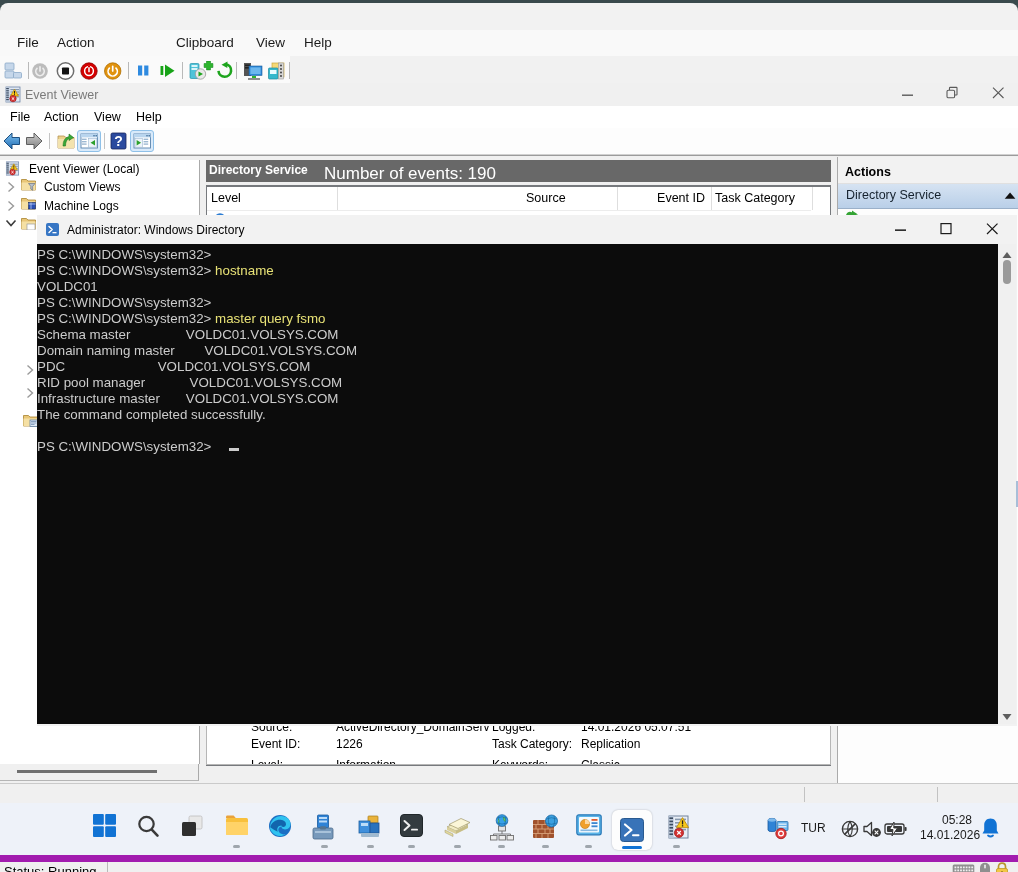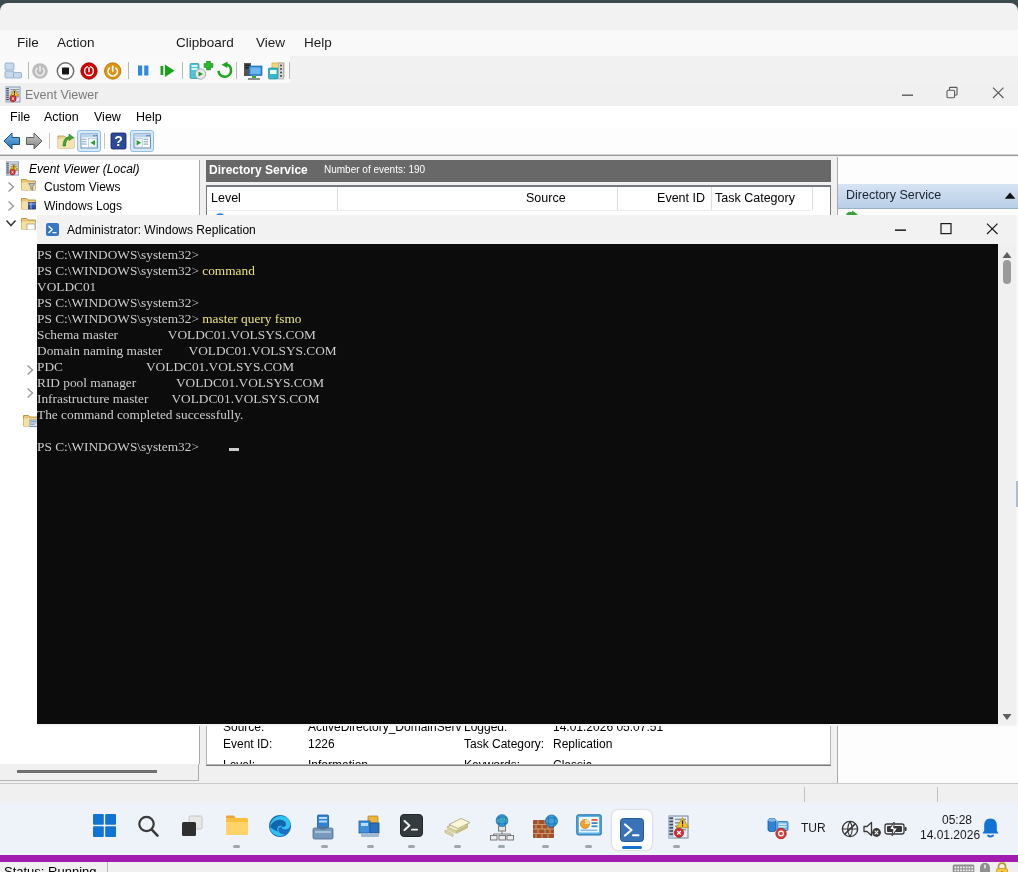--- a/index.html
+++ b/index.html
@@ -26,43 +26,43 @@
   #evcontent{position:absolute;left:0;top:72px;width:1018px;height:628px;background:#f0f0f0;border-top:1px solid #9b9b9b;}
   
   #tree{position:absolute;left:0;top:4px;width:199px;height:604px;background:#fff;border-right:1px solid #aaa;}
   .trow{position:absolute;font-size:12px;color:#000;}
   
   #treehs{position:absolute;left:0;top:608px;width:198px;height:16px;border-bottom:1px solid #b5b5b5;border-right:1px solid #aaa;background:#f0f0f0;}
   #treehs .thumb{position:absolute;left:17px;top:6px;width:140px;height:2.5px;background:#707070;}
   
   #cband{position:absolute;left:206px;top:4px;width:625px;height:22px;background:#686868;}
   #cband .b1{position:absolute;left:3px;top:3px;font-size:12px;font-weight:bold;color:#fff;}
-  #cband .b2{position:absolute;left:118px;top:4px;font-size:10px;color:#fff;}
+  #cband .b2{position:absolute;left:118px;top:4px;font-size:17px;color:#fff;}
   #ctable{position:absolute;left:206px;top:29px;width:625px;height:581px;background:#fff;border:1px solid #76797d;border-top:2px solid #76797d;box-sizing:border-box;}
   .hcol{position:absolute;top:0;height:23px;border-right:1px solid #dedede;}
   .hcol span{position:absolute;left:4px;top:4px;font-size:12.5px;color:#000;}
   
   #actions{position:absolute;left:837px;top:1px;width:181px;height:682px;background:#fdfdfd;border-left:1px solid #aaa;}
   #actions .hd{position:absolute;left:0;top:0;width:181px;height:26px;background:#f2f2f2;border-bottom:1px solid #e0e0e0;}
   #actions .hd span{position:absolute;left:7px;top:8px;font-size:12.5px;font-weight:bold;color:#000;}
   #actions .dsrow{position:absolute;left:0;top:27px;width:181px;height:24px;
       background:linear-gradient(#d6e3f2,#b9cfe8);border-bottom:1px solid #9ab0c9;}
   #actions .dsrow span{position:absolute;left:8px;top:4px;font-size:12.5px;color:#16222e;}
   
   #evstatus{position:absolute;left:0;top:700px;width:1018px;height:20px;background:#f0f0f0;border-top:1px solid #cacaca;}
   
   #details{position:absolute;left:206px;top:555px;width:625px;height:54px;background:#fff;border:1px solid #b6b6b6;box-sizing:border-box;overflow:hidden;}
-  .drow{position:absolute;font-size:12px;color:#000;}
+  .drow{position:absolute;font-size:12px;color:#000;margin-left:28px;}
   
   #pswin{position:absolute;left:37px;top:212px;width:980px;height:511px;background:#f2f2f2;
          box-sizing:border-box;}
   #pstitle{position:absolute;left:0;top:0;width:100%;height:29px;background:#f2f2f2;}
   #pstitle .txt{position:absolute;left:30px;top:8px;font-size:12px;color:#000;}
   #psbody{position:absolute;left:0;top:29px;width:961px;height:480px;background:#0c0c0c;
-          font-family:Liberation Serif, serif;font-size:13.34px;line-height:16px;color:#cccccc;
+          font-family:Liberation Sans, sans-serif;font-size:13.34px;line-height:16px;color:#cccccc;
           white-space:pre;padding:3px 0 0 0px;box-sizing:border-box;}
   #psbody .y{color:#e8e276;}
   #psscroll{position:absolute;right:1px;top:29px;width:18px;height:480px;background:#f0f0f0;}
   
   #taskbar{position:absolute;left:0;top:800px;width:1018px;height:52px;background:#eef2f9;}
   .tbi{position:absolute;top:11px;}
   .runind{position:absolute;top:42px;width:7px;height:3px;border-radius:2px;background:#9fa6ad;}
   
   #vmstatus{position:absolute;left:0;top:852px;width:1018px;height:17px;background:#f0f0f0;border-top:7px solid #a21caf;}
   #vmstatus .txt{position:absolute;left:4px;top:2px;font-size:13px;color:#000;}
@@ -250,42 +250,42 @@
               <rect x="5.4" y="5.4" width="8.6" height="1.2" fill="#8899ad"></rect>
           <rect x="5.4" y="7.8" width="8.6" height="1.2" fill="#8899ad"></rect>
               <rect x="5.4" y="10.2" width="8.6" height="1.2" fill="#8899ad"></rect>
           <path d="M9.5 3.2 L13.5 10 L5.5 10 Z" fill="#f8c818" stroke="#b8860b" stroke-width="0.7"></path>
           <rect x="9" y="5" width="1" height="2.6" fill="#222"></rect>
               <rect x="9" y="8.2" width="1" height="1" fill="#222"></rect>
           <circle cx="8" cy="12.6" r="3.2" fill="#d23030" stroke="#9d1414" stroke-width="0.6"></circle>
           <path d="M6.7 11.3 L9.3 13.9 M9.3 11.3 L6.7 13.9" stroke="#fff" stroke-width="0.9"></path>
         </svg>
           </div>
-        <div class="trow" style="left:29px;top:2px;font-style:italic;">Event Viewer (Local)</div>
+        <div class="trow" style="left:29px;top:2px;">Event Viewer (Local)</div>
 
         <svg class="abs" style="left:7px;top:21px;" width="8" height="12" viewBox="0 0 8 12">
             <path d="M1.5 1.5 L6.5 6 L1.5 10.5" stroke="#9a9a9a" stroke-width="1.4" fill="none"></path>
           </svg>
         <svg class="abs" style="left:21px;top:17px;" width="15" height="14" viewBox="0 0 15 14">
           <path d="M0.5 2.5 L0.5 13 L14.5 13 L14.5 4 L7 4 L5.4 2.5 Z" fill="#e9c778" stroke="#a9842f" stroke-width="0.8"></path>
           <path d="M0.5 5.5 L14.5 5.5 L14.5 13 L0.5 13 Z" fill="#f5e0a4"></path>
           <path d="M7.5 6.5 L14 6.5 L11.7 9.4 L11.7 13.3 L9.8 12 L9.8 9.4 Z" fill="#b8bfc8" stroke="#6a7482" stroke-width="0.7"></path>
         </svg>
         <div class="trow" style="left:44px;top:20px;">Custom Views</div>
 
         <svg class="abs" style="left:7px;top:40px;" width="8" height="12" viewBox="0 0 8 12">
             <path d="M1.5 1.5 L6.5 6 L1.5 10.5" stroke="#9a9a9a" stroke-width="1.4" fill="none"></path>
           </svg>
         <svg class="abs" style="left:21px;top:36px;" width="15" height="14" viewBox="0 0 15 14">
           <path d="M0.5 2.5 L0.5 13 L14.5 13 L14.5 4 L7 4 L5.4 2.5 Z" fill="#e9c778" stroke="#a9842f" stroke-width="0.8"></path>
           <path d="M0.5 5.5 L14.5 5.5 L14.5 13 L0.5 13 Z" fill="#f5e0a4"></path>
           <rect x="7.5" y="6.5" width="7" height="6.5" fill="#2b50b5" stroke="#16295f" stroke-width="0.6"></rect>
           <path d="M7.5 8 L14.5 8 M10 6.5 L10 13" stroke="#cfe0ff" stroke-width="0.7"></path>
         </svg>
-        <div class="trow" style="left:44px;top:39px;">Windows Logs</div>
+        <div class="trow" style="left:44px;top:39px;">Machine Logs</div>
 
         <svg class="abs" style="left:5px;top:59px;" width="12" height="9" viewBox="0 0 12 9">
             <path d="M1.5 1.5 L6 6.5 L10.5 1.5" stroke="#3c3c3c" stroke-width="1.6" fill="none"></path>
           </svg>
         <svg class="abs" style="left:21px;top:56px;" width="15" height="14" viewBox="0 0 15 14">
           <path d="M0.5 2.5 L0.5 13 L14.5 13 L14.5 4 L7 4 L5.4 2.5 Z" fill="#e9c778" stroke="#a9842f" stroke-width="0.8"></path>
           <path d="M0.5 5.5 L14.5 5.5 L14.5 13 L0.5 13 Z" fill="#f5e0a4"></path>
           <rect x="6" y="8" width="8" height="6" fill="#fdfdfd" stroke="#9a9a9a" stroke-width="0.7"></rect>
         </svg>
 
@@ -340,20 +340,23 @@
         <div class="drow" style="left:257px;top:25px;">Task Category:</div>
         <div class="drow" style="left:346px;top:25px;">Replication</div>
         <div class="drow" style="left:16px;top:46px;">Level:</div>
         <div class="drow" style="left:101px;top:46px;">Information</div>
         <div class="drow" style="left:257px;top:46px;">Keywords:</div>
         <div class="drow" style="left:346px;top:46px;">Classic</div>
       </div>
       <div class="abs" style="left:1016px;top:325px;width:2px;height:26px;background:#a8bed8;z-index:5;"></div>
 
       <div id="actions">
+        <div class="hd">
+            <span>Actions</span>
+          </div>
         <svg class="abs" style="left:7px;top:53px;" width="14" height="6" viewBox="0 0 14 6">
           <path d="M1 5 Q3 0.5 7 2.2 L7 0.5 L13 4.5 L7 5.8 Z" fill="#35a435"></path>
         </svg>
         <div class="dsrow">
             <span>Directory Service</span>
           <svg class="abs" style="left:166px;top:8px;" width="13" height="8" viewBox="0 0 14 9">
               <path d="M0.5 7.5 L6.5 0.5 L12.5 7.5 Z" fill="#111"></path>
             </svg>
         </div>
       </div>
@@ -366,29 +369,29 @@
 
   <div id="pswin">
     <div id="pstitle">
       <div class="abs" style="left:9px;top:8px;">
           <svg width="13" height="13" viewBox="0 0 13 13">
         <rect x="0" y="0" width="13" height="13" rx="2" fill="#3776c4"></rect>
         <path d="M3 3.5 L6.2 6.5 L3 9.5" stroke="#fff" stroke-width="1.4" fill="none" stroke-linecap="round" stroke-linejoin="round"></path>
         <rect x="6.5" y="9" width="4" height="1.3" fill="#fff"></rect>
       </svg>
         </div>
-      <div class="txt">Administrator: Windows Replication</div>
+      <div class="txt">Administrator: Windows Directory</div>
       <svg class="abs" style="left:848px;top:6px;" width="130" height="18" viewBox="0 0 130 18">
         <rect x="10" y="8.4" width="11" height="1.5" fill="#1b1b1b"></rect>
         <rect x="56" y="2.6" width="10" height="10" fill="none" stroke="#1b1b1b" stroke-width="1.2"></rect>
         <path d="M102 2.6 L112.5 13 M112.5 2.6 L102 13" stroke="#1b1b1b" stroke-width="1.2"></path>
       </svg>
     </div>
     <div id="psbody">PS C:\WINDOWS\system32&gt;
-PS C:\WINDOWS\system32&gt; <span class="y">command</span>
+PS C:\WINDOWS\system32&gt; <span class="y">hostname</span>
 VOLDC01
 PS C:\WINDOWS\system32&gt;
 PS C:\WINDOWS\system32&gt; <span class="y">master query fsmo</span>
 Schema master               VOLDC01.VOLSYS.COM
 Domain naming master        VOLDC01.VOLSYS.COM
 PDC                         VOLDC01.VOLSYS.COM
 RID pool manager            VOLDC01.VOLSYS.COM
 Infrastructure master       VOLDC01.VOLSYS.COM
 The command completed successfully.
 

